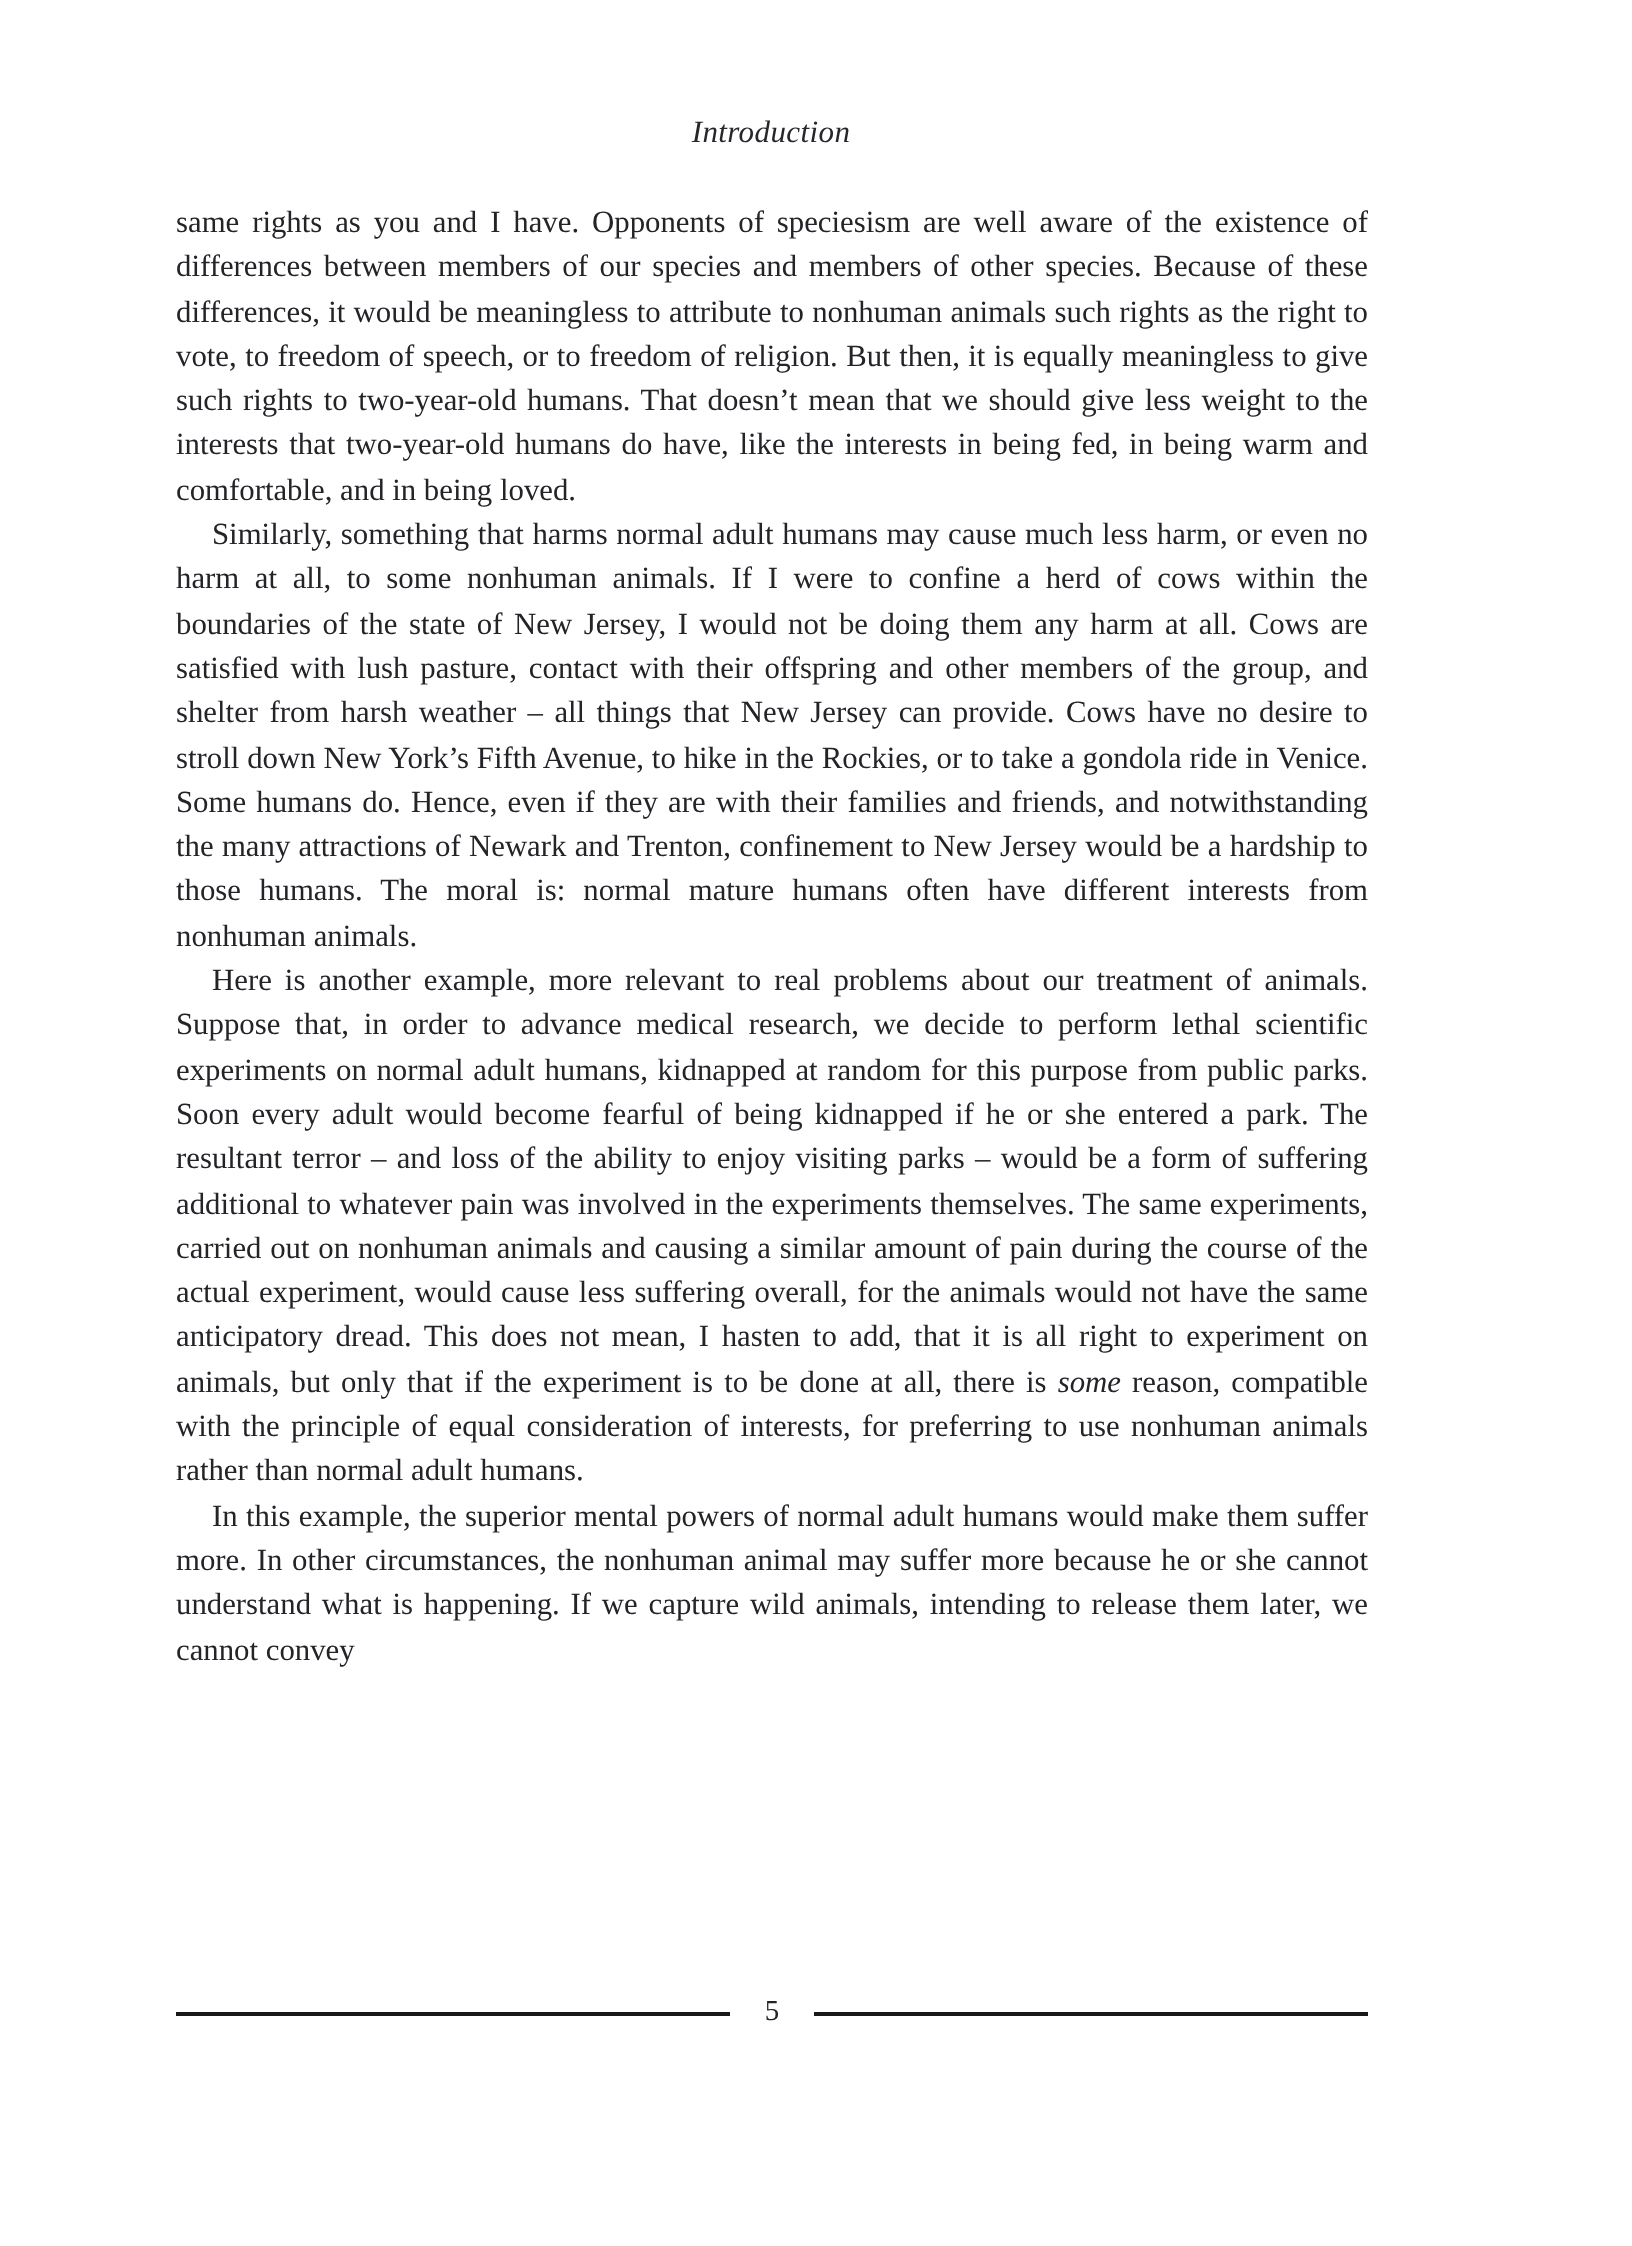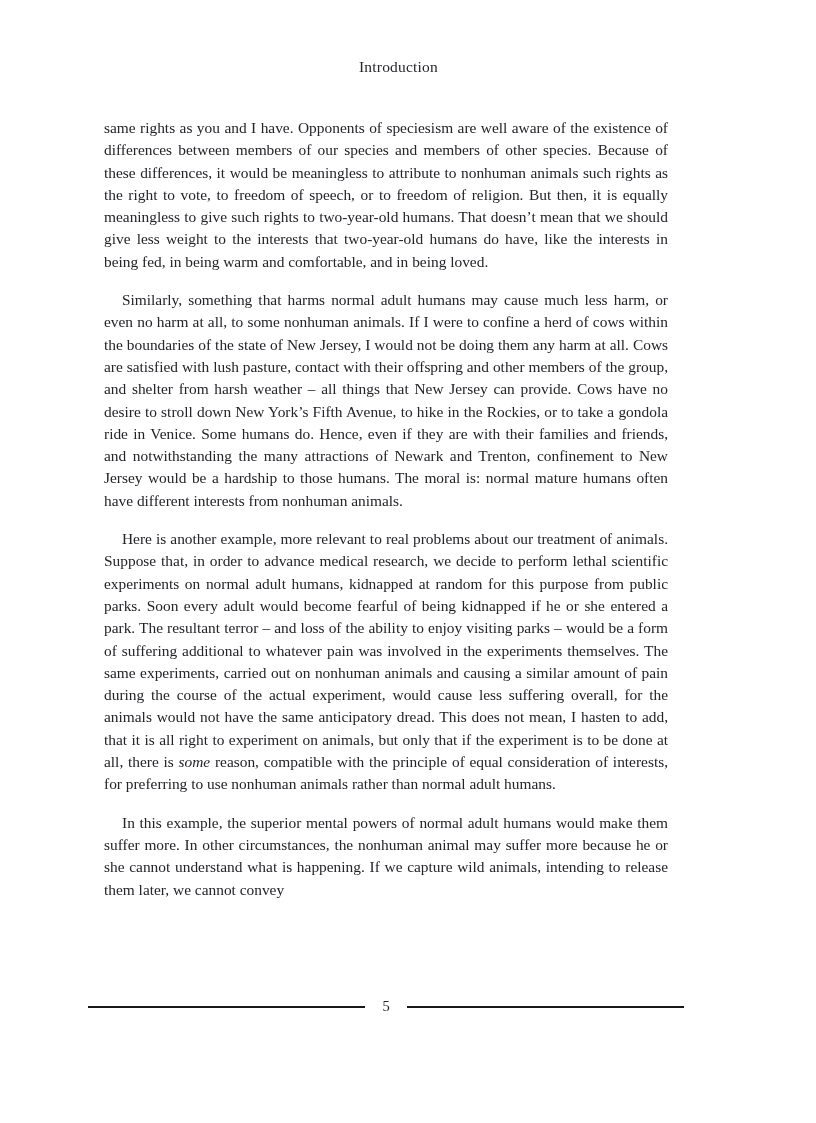--- a/index.html
+++ b/index.html
@@ -16,35 +16,36 @@
   }
   .page {
     position: relative;
     width: 816px;
     height: 1123px;
     box-sizing: border-box;
   }
   .running-head {
     position: absolute;
     top: 58px;
-    left: 101px;
+    left: 88px;
     width: 595px;
     text-align: center;
+    font-style: italic;
     font-size: 15.5px;
     letter-spacing: 0.2px;
     color: #26262b;
   }
   .textblock {
     position: absolute;
     top: 101px;
     left: 88px;
     width: 596px;
   }
   .para {
-    margin: 16px;
+    margin: 0;
     font-size: 15.4px;
     line-height: 22.3px;
     text-align: justify;
     text-justify: inter-word;
     color: #232328;
     hyphens: manual;
     -webkit-hyphens: manual;
   }
   .para.indent {
     text-indent: 18px;

